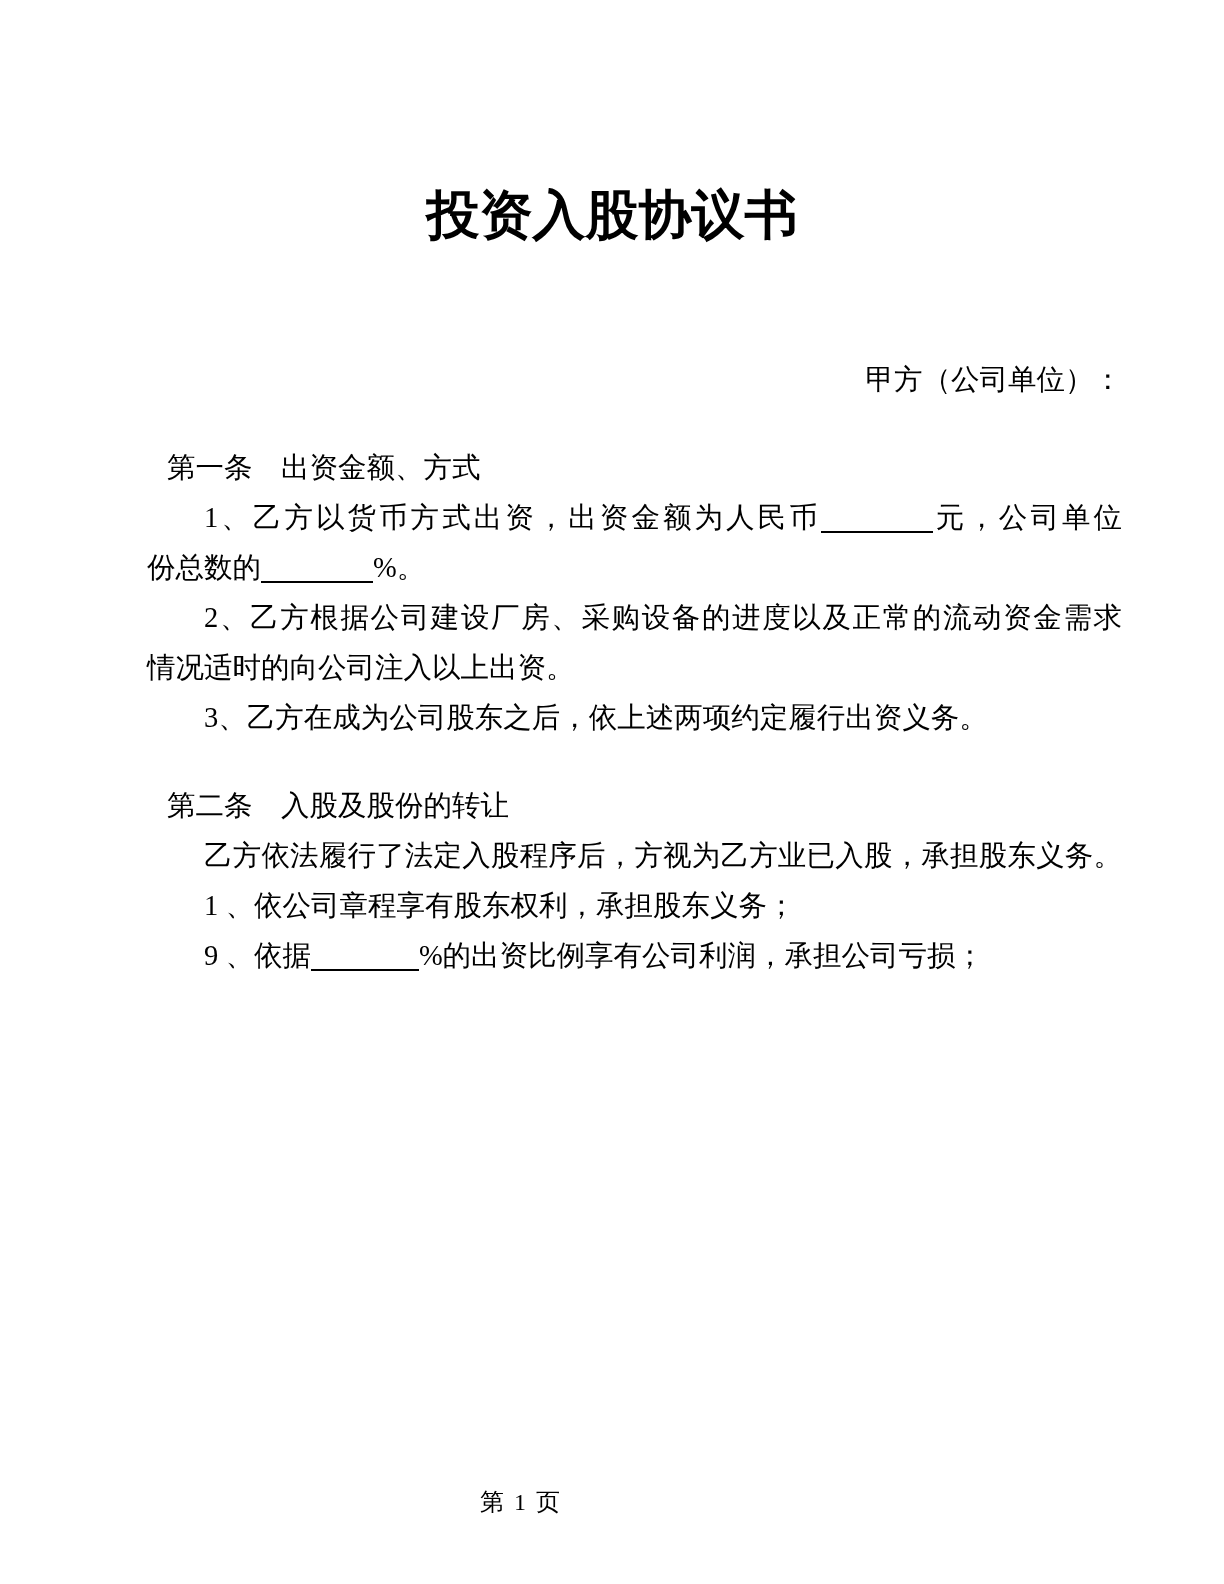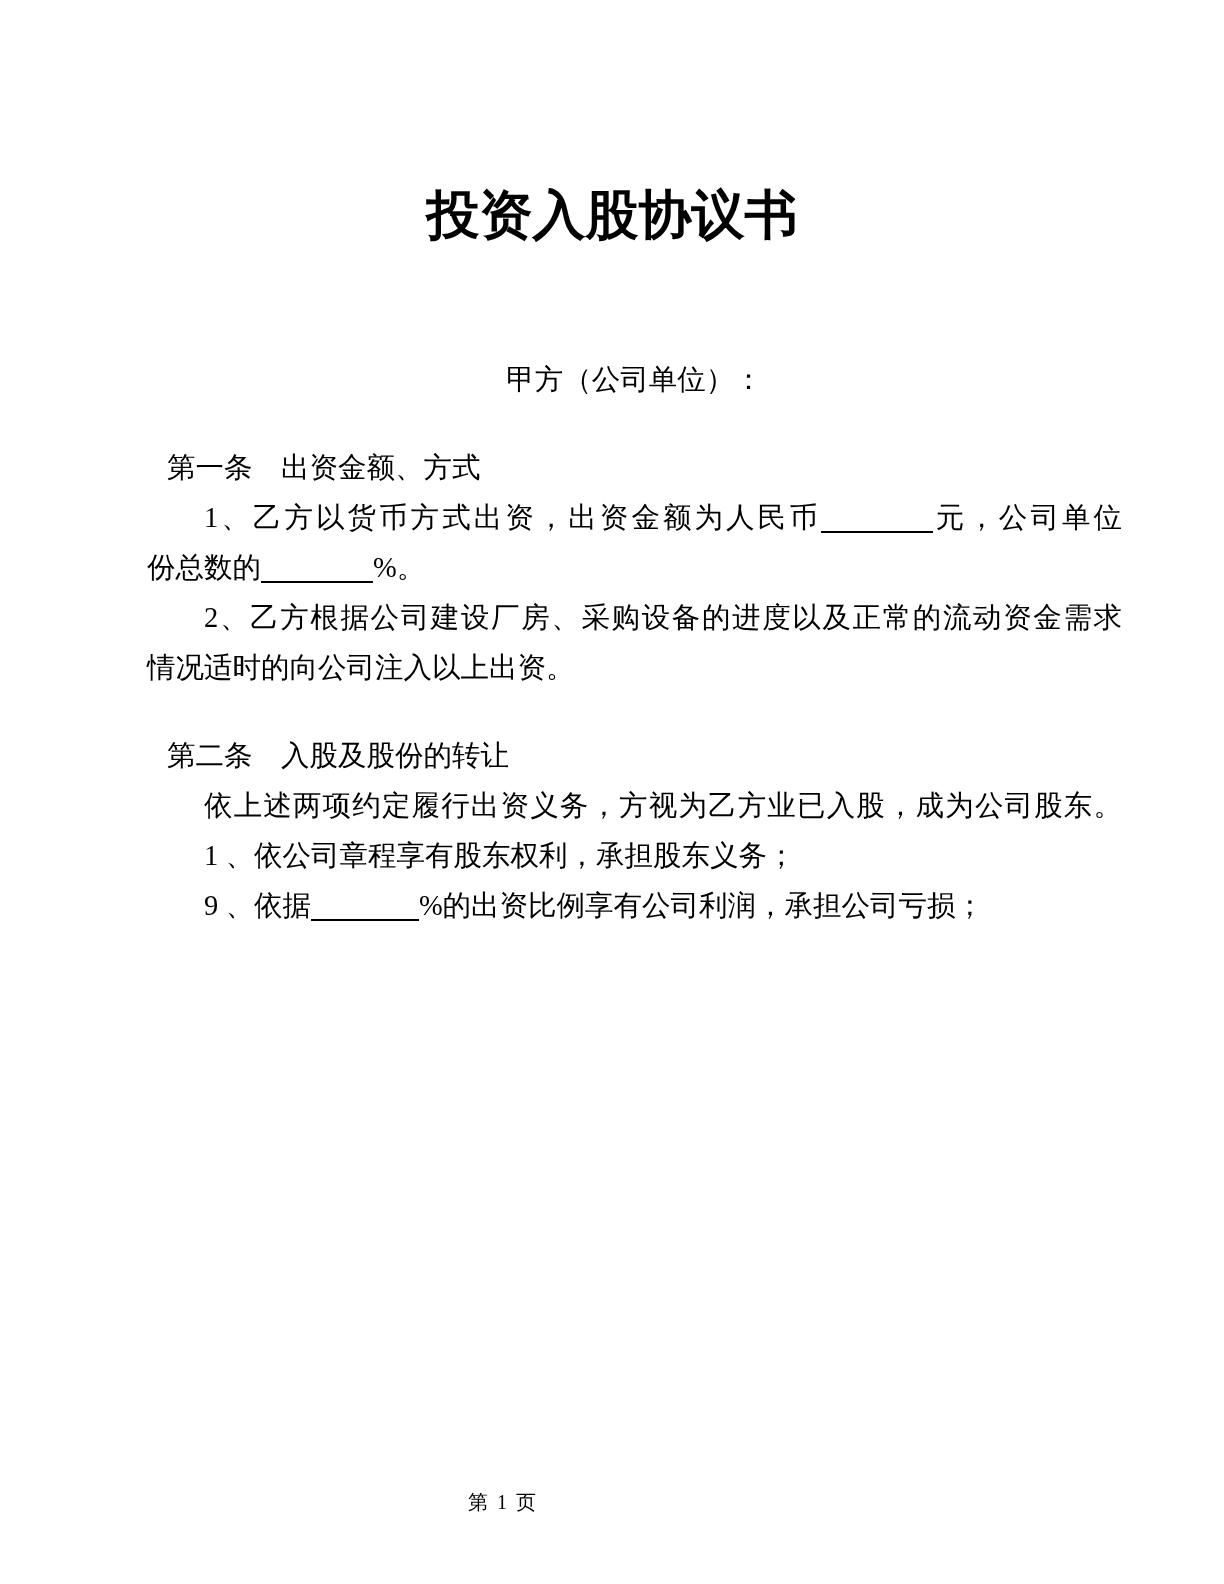--- a/index.html
+++ b/index.html
@@ -26,21 +26,21 @@
   }
   .content {
     padding: 0 102px 0 147px; 
     font-size: 28.5px;
     line-height: 50px;
   }
   .parties {
     margin-top: 110px;
   }
   .party-line {
-    text-align: center;
+    text-align: right;
     font-family: Liberation Serif, serif;
   }
   .preamble-gap {
     margin-top: 48px;
   }
   .block-heading {
     margin-top: 38px;
     line-height: 50px;
     text-align: left;
     margin-left: 20px;
@@ -59,23 +59,23 @@
     padding-left: 57px;
   }
   .blank {
     display: inline-block;
     height: 1em;
     border-bottom: 2px solid #000000;
     vertical-align: -6px;
   }
   .footer {
     position: absolute;
-    left: 468px;
+    left: 480px;
     top: 1490px;
-    font-size: 20px;
+    font-size: 24px;
     letter-spacing: 2px;
     line-height: 24px;
   }
 </style>
 </head>
 <body>
 
 <div class="page">
 
   <h1 class="title">投资入股协议书</h1>
@@ -87,23 +87,26 @@
     <div id="body-blocks">
         <div class="block-heading">第一条　出资金额、方式</div>
         <div class="paragraph">
           <div class="line fill indent"><span>1、乙方以货币方式出资，出资金额为人民币</span><span class="blank" style="width: 112px;"></span><span>元，公司单位</span></div>
           <div class="line"><span>份总数的</span><span class="blank" style="width: 112px;"></span><span>%。</span></div>
         </div>
         <div class="paragraph">
           <div class="line fill indent"><span>2、乙方根据公司建设厂房、采购设备的进度以及正常的流动资金需求</span></div>
           <div class="line"><span>情况适时的向公司注入以上出资。</span></div>
         </div>
+        <div class="paragraph">
+          <div class="line indent"><span>3、乙方在成为公司股东之后，依上述两项约定履行出资义务。</span></div>
+        </div>
         <div class="block-heading">第二条　入股及股份的转让</div>
         <div class="paragraph">
-          <div class="line fill indent"><span>依上述两项约定履行出资义务，方视为乙方业已入股，成为公司股东。</span></div>
+          <div class="line fill indent"><span>乙方依法履行了法定入股程序后，方视为乙方业已入股，承担股东义务。</span></div>
         </div>
         <div class="paragraph">
           <div class="line indent"><span>1 、依公司章程享有股东权利，承担股东义务；</span></div>
         </div>
         <div class="paragraph">
           <div class="line indent"><span>9 、依据</span><span class="blank" style="width: 108px;"></span><span>%的出资比例享有公司利润，承担公司亏损；</span></div>
         </div>
       </div>
   </div>
 

